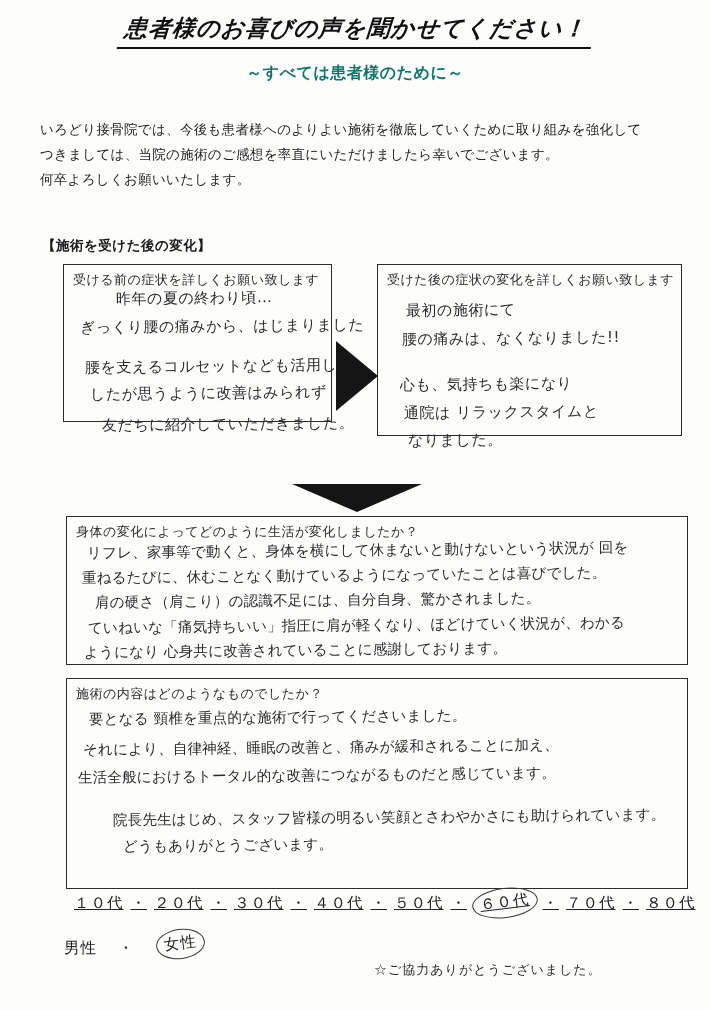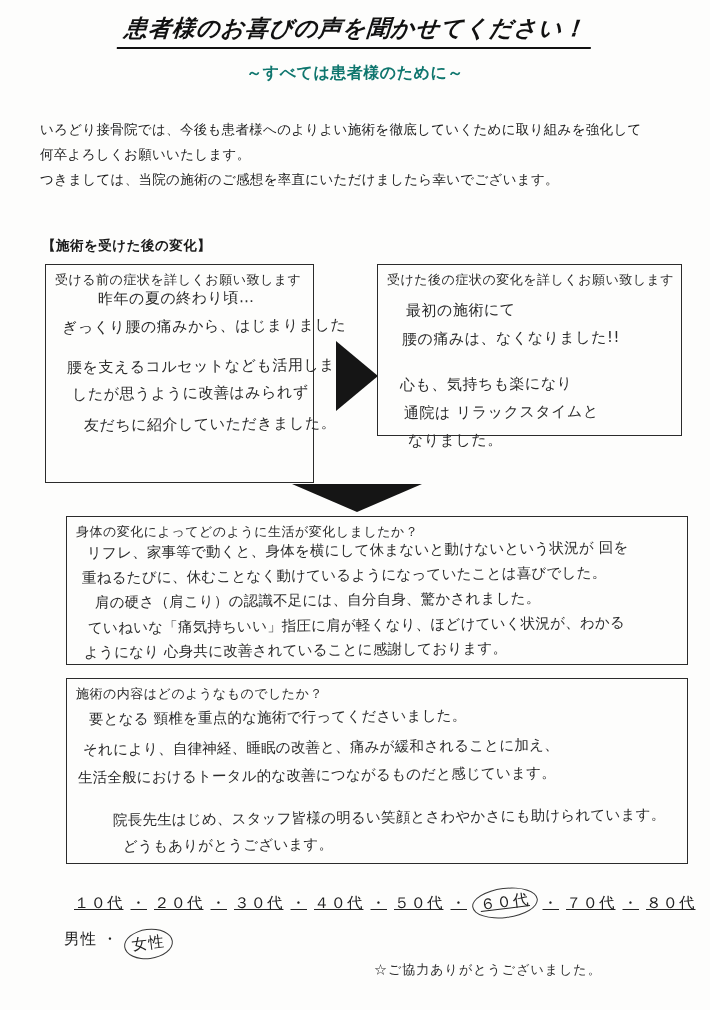--- a/index.html
+++ b/index.html
@@ -23,24 +23,24 @@
     font-size:16px; letter-spacing:0.5px; color:#0f766e;
   }
   .intro { position:absolute; left:40px; top:117px; width:645px;
     font-size:13.5px; line-height:25px; color:#222; letter-spacing:0.3px;font-family:Liberation Serif, serif; }
   .section-label { position:absolute; left:42px; top:237px;
     font-size:13.5px; font-weight:bold; color:#1a1a1a; letter-spacing:0.5px; }
   
   .box { position:absolute; border:1.5px solid #2b2b2b; background:transparent; }
   .box-header { position:absolute; left:9px; top:6px; font-size:13px;
     color:#2a2a2a; letter-spacing:0.5px; white-space:nowrap; }
-  #box-before { left:45px; top:264px; width:269px; height:219px; }
+  #box-before { left:63px; top:264px; width:269px; height:158px; }
   #box-after  { left:377px; top:264px; width:305px; height:172px; }
   #box-life   { left:66px;  top:516px; width:622px; height:149px; }
-  #box-treat  { left:66px;  top:678px; width:622px; height:186px; }
+  #box-treat  { left:66px;  top:678px; width:622px; height:211px; }
   
   .hand { position:absolute; font-family:"DejaVu Sans", sans-serif;
     color:#2b2b2b; font-size:15px; letter-spacing:0.5px; white-space:nowrap;
     transform:rotate(-0.6deg); }
   .small .hand { font-size:14.5px; letter-spacing:0.2px; }
   
   .b1-0{left:52px;top:24px;} .b1-1{left:16px;top:52px;} .b1-2{left:21px;top:92px;}
   .b1-3{left:26px;top:119px;} .b1-4{left:38px;top:150px;}
   
   .b2-0{left:28px;top:36px;} .b2-1{left:24px;top:64px;} .b2-2{left:22px;top:110px;}
@@ -59,38 +59,38 @@
     border-left:65px solid transparent; border-right:65px solid transparent;
     border-top:28px solid #151515; }
   
   .age-row { position:absolute; left:72px; top:888px; display:flex;
     align-items:center; font-size:15.5px; color:#222; letter-spacing:1px;text-decoration:underline; }
   .sep { padding:0 5px; }
   .age-opt { padding:1px 2px; }
   .circled { display:inline-block; border:1.7px solid #3a3a3a;
     border-radius:50%; padding:3px 7px 4px 7px; transform:rotate(-7deg); }
   .gender-row { position:absolute; left:64px; top:929px; display:flex;
-    align-items:flex-start; font-size:15.5px; color:#222; letter-spacing:1px; }
+    align-items:flex-end; gap:16px; font-size:15.5px; color:#222; letter-spacing:1px; }
   .thanks { position:absolute; left:374px; top:961px; font-size:13px;
     color:#2e2e2e; letter-spacing:1px; }
 </style>
 </head>
 <body>
 
 <div class="page">
 
   <div class="title-wrap">
     <span class="title">患者様のお喜びの声を聞かせてください！</span>
   </div>
   <div class="subtitle">～すべては患者様のために～</div>
 
   <div class="intro">
     <div>いろどり接骨院では、今後も患者様へのよりよい施術を徹底していくために取り組みを強化して</div>
+    <div>つきましては、当院の施術のご感想を率直にいただけましたら幸いでございます。</div>
     <div>何卒よろしくお願いいたします。</div>
-    <div>つきましては、当院の施術のご感想を率直にいただけましたら幸いでございます。</div>
   </div>
 
   <div class="section-label">【施術を受けた後の変化】</div>
 
   <div class="box" id="box-before">
     <div class="box-header">受ける前の症状を詳しくお願い致します</div>
     <div class="hand b1-0">昨年の夏の終わり頃…</div>
     <div class="hand b1-1">ぎっくり腰の痛みから、はじまりました</div>
     <div class="hand b1-2">腰を支えるコルセットなども活用しま</div>
     <div class="hand b1-3">したが思うように改善はみられず</div>

